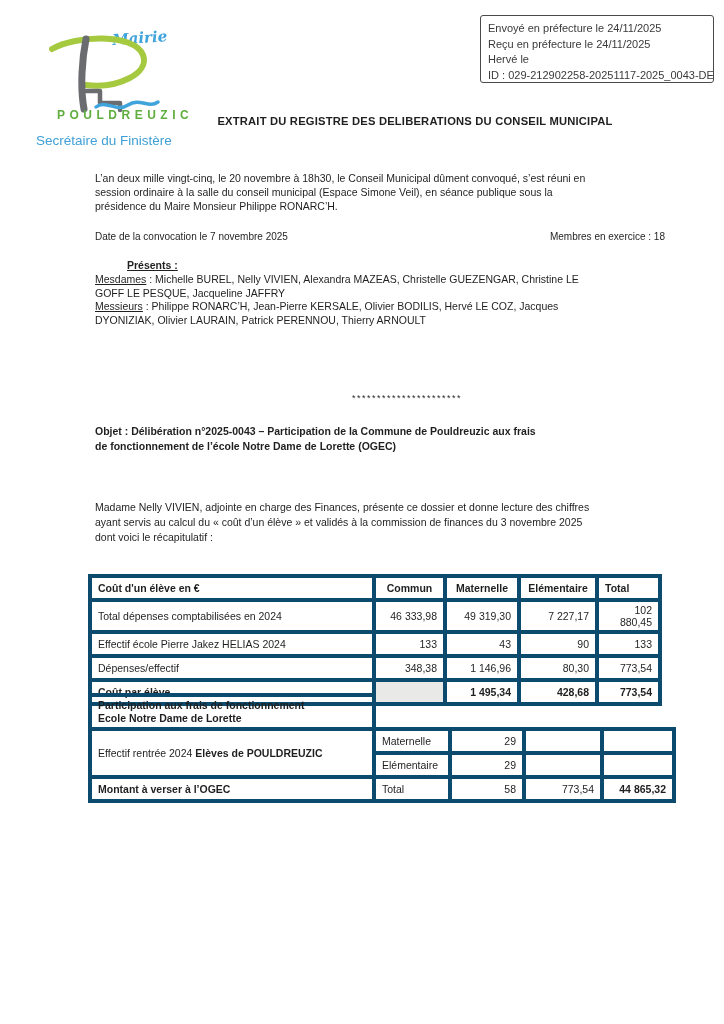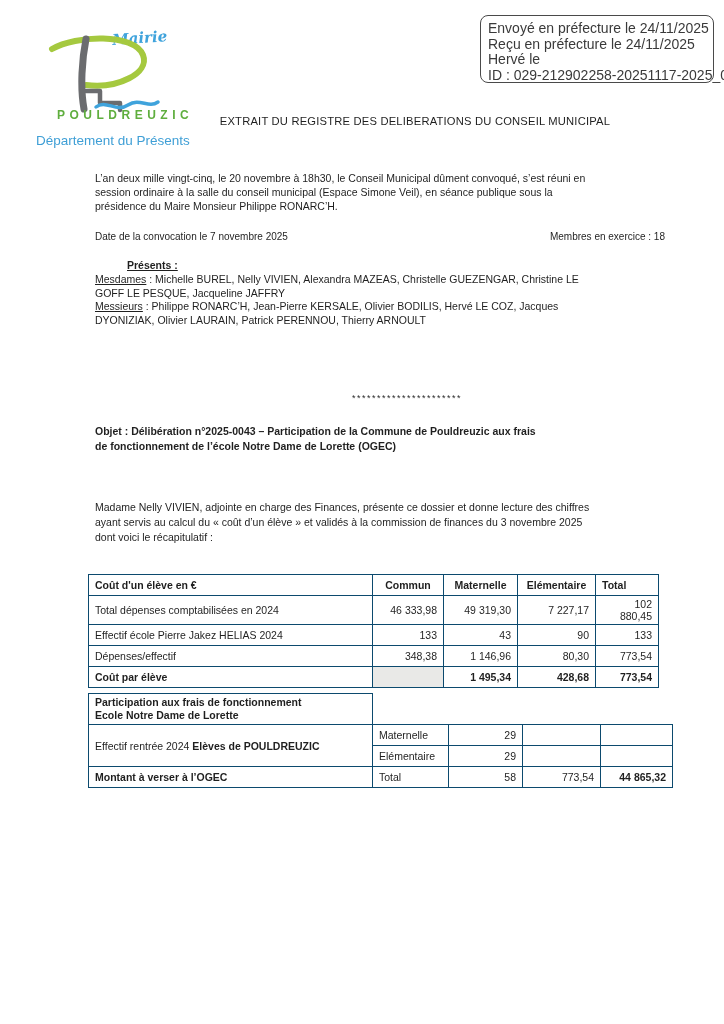--- a/index.html
+++ b/index.html
@@ -4,51 +4,51 @@
 <style>
   html,body{margin:0;padding:0;background:#9a9a9a;}
   .page{
     position:relative;width:724px;height:1024px;background:#ffffff;
     font-family:"Liberation Sans", sans-serif;color:#1f1f1f;overflow:hidden;
     margin:0 auto;
   }
   
   .stamp{
     position:absolute;left:480px;top:15px;width:218px;height:56px;
-    border:1px solid #4a4a4a;border-radius:8px;padding:5px 7px;
-    font-size:14px;line-height:15.5px;color:#3a3a3a;white-space:nowrap;
+    border:1px solid #4a4a4a;border-radius:3px;padding:5px 7px;
+    font-size:11px;line-height:15.5px;color:#3a3a3a;white-space:nowrap;
   }
   
   .logo-mairie{position:absolute;left:112px;top:29px;font-family:"DejaVu Serif",serif;
     font-style:italic;font-size:15px;color:#3fa3dc;transform:rotate(-4deg);font-weight:bold;}
   .logo-art{position:absolute;left:46px;top:33px;}
   .logo-commune{position:absolute;left:57px;top:108px;font-size:12px;font-weight:bold;
     letter-spacing:4.5px;color:#5fae3e;}
   .logo-dept{position:absolute;left:36px;top:133px;font-size:13.5px;color:#3f9fd6;}
   
   .title{position:absolute;left:130px;top:115px;width:570px;text-align:center;
-    font-weight:normal;font-size:11.2px;letter-spacing:0.2px;}
+    font-weight:bold;font-size:11.2px;letter-spacing:0.2px;}
   
   .para{position:absolute;left:95px;width:622px;font-size:10.5px;line-height:14.2px;}
   .pre{white-space:pre-line;}
   .intro{top:171px;}
   .convrow{position:absolute;left:95px;top:231px;width:570px;font-size:10px;
     display:flex;justify-content:space-between;}
   .presents{top:259px;line-height:13.8px;}
   .absents{top:341px;line-height:13.8px;}
   .secretaire{top:383px;font-weight:bold;}
   .asterisks{position:absolute;left:352px;top:393px;font-size:9px;letter-spacing:1.5px;color:#2a2a2a;}
   .objet{top:424px;font-weight:bold;line-height:15px;}
   .recap{top:500px;line-height:14.8px;}
   .u{text-decoration:underline;}
   .bu{font-weight:bold;text-decoration:underline;margin-left:32px;}
   .b{font-weight:bold;}
   
   table{border-collapse:collapse;table-layout:fixed;font-size:10.5px;color:#1f1f1f;}
-  td{border:1px solid #0c4a6e;padding:2px 6px;height:16px;overflow:hidden;}
+  td{border:4px solid #0c4a6e;padding:2px 6px;height:16px;overflow:hidden;}
   .t1{position:absolute;left:88px;top:574px;width:570px;}
   .t2{position:absolute;left:88px;top:693px;width:584px;}
   .c{text-align:center;}
   .r{text-align:right;}
   .grey{background:#e9e9e7;}
   .nb{border:none;background:transparent;}
   .t2 .head{font-weight:bold;white-space:pre-line;line-height:13px;}
 </style>
 </head>
 <body>
@@ -63,21 +63,21 @@
   </div>
 
   <div class="logo-mairie">Mairie</div>
   <svg class="logo-art" width="118" height="80" viewBox="0 0 118 80">
     <path d="M6,16 C30,2 88,0 97,22 C104,40 72,56 40,52" stroke="#a5c93f" stroke-width="6" fill="none" stroke-linecap="round"></path>
     <path d="M40,6 C36,26 34,54 38,76" stroke="#6b6c6f" stroke-width="7" fill="none" stroke-linecap="round"></path>
     <path d="M40,58 L54,58 L54,70 L74,70 L74,77" stroke="#6b6c6f" stroke-width="4.5" fill="none" stroke-linecap="round" stroke-linejoin="round"></path>
     <path d="M50,74 C60,66 70,80 82,72 C94,64 102,76 112,69" stroke="#3fa3dc" stroke-width="3.5" fill="none" stroke-linecap="round"></path>
   </svg>
   <div class="logo-commune">POULDREUZIC</div>
-  <div class="logo-dept">Département du Présents</div>
+  <div class="logo-dept">Secrétaire du Finistère</div>
 
   <div class="title">EXTRAIT DU REGISTRE DES DELIBERATIONS DU CONSEIL MUNICIPAL</div>
 
   <div class="para pre intro">L’an deux mille vingt-cinq, le 20 novembre à 18h30, le Conseil Municipal dûment convoqué, s’est réuni en
 session ordinaire à la salle du conseil municipal (Espace Simone Veil), en séance publique sous la
 présidence du Maire Monsieur Philippe RONARC’H.</div>
 
   <div class="convrow">
       <span>Date de la convocation le 7 novembre 2025</span>
       <span>Membres en exercice : 18</span>

